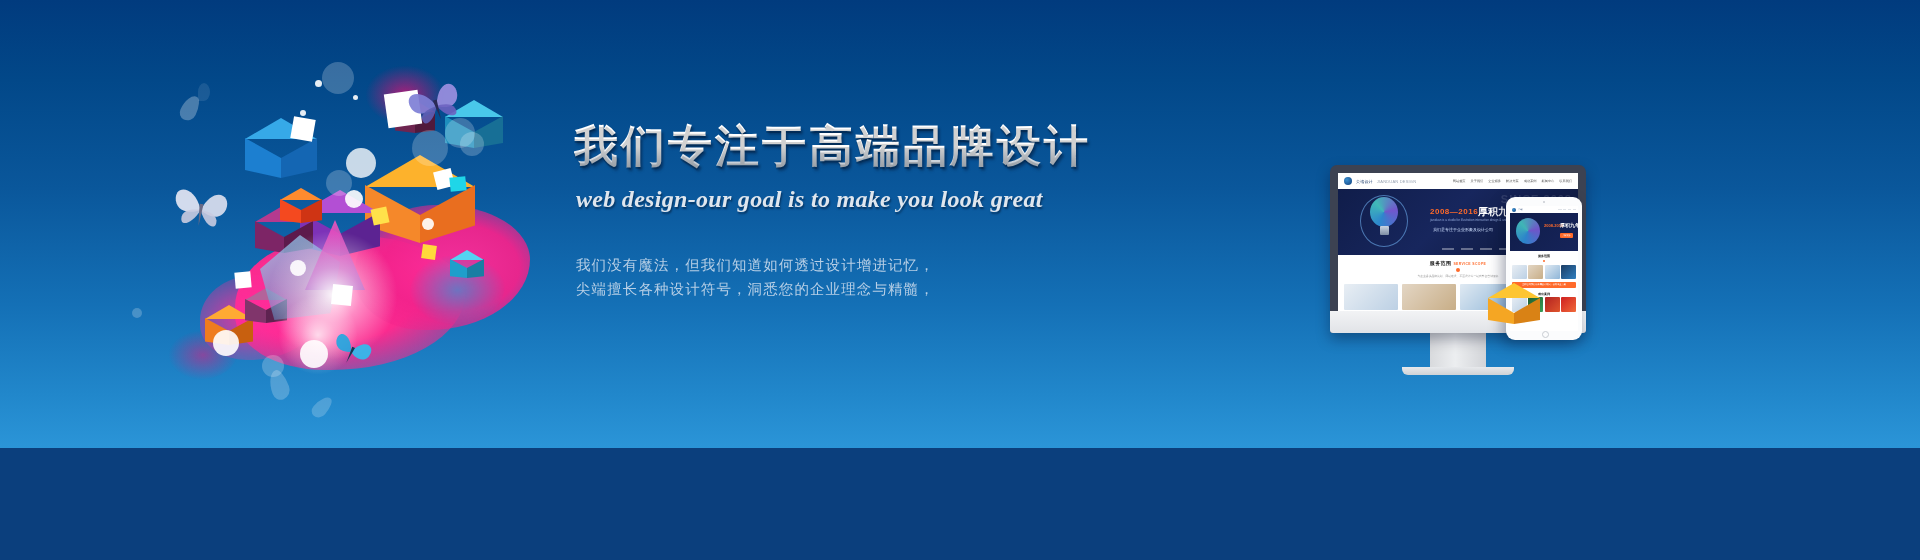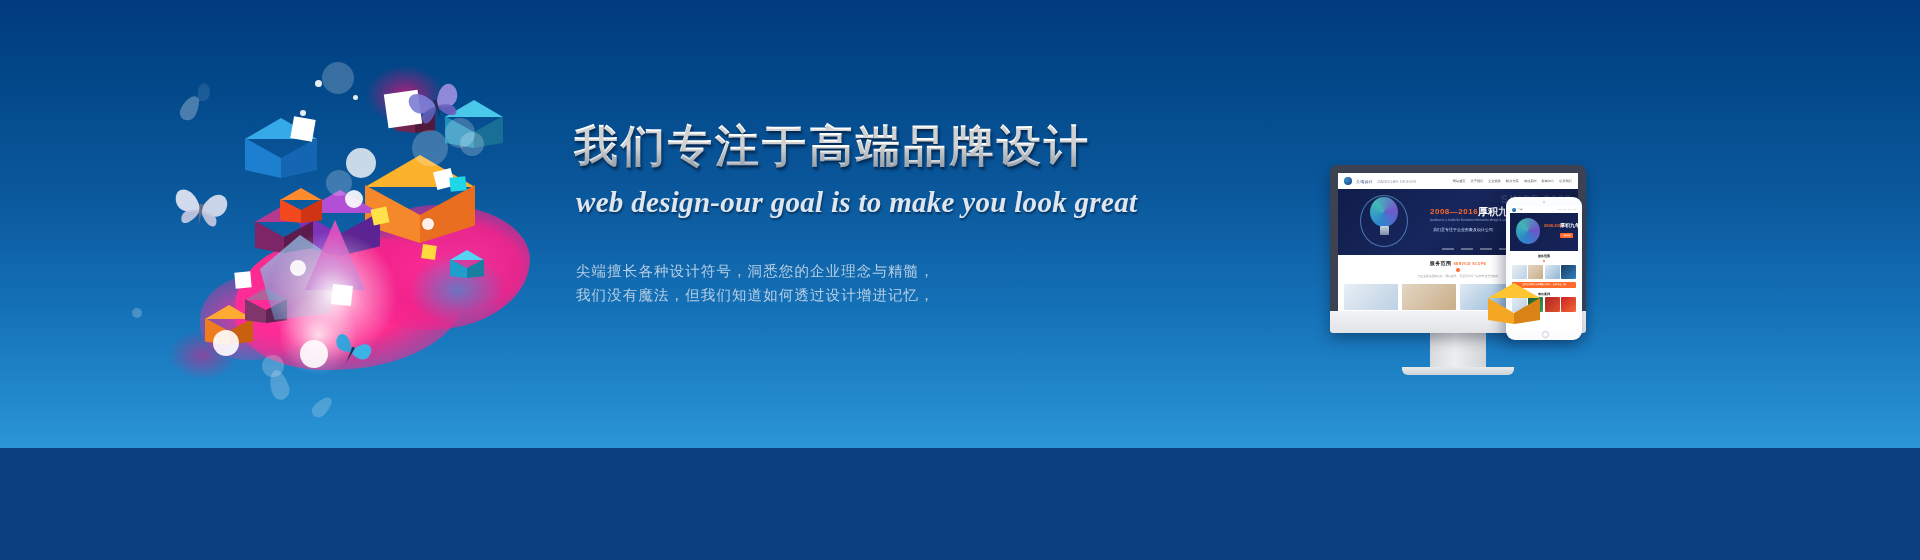--- a/index.html
+++ b/index.html
@@ -77,21 +77,21 @@
     -webkit-text-fill-color: transparent;
     text-shadow: 0 2px 0 rgba(0,0,0,.18);
     filter: drop-shadow(2px 3px 1px rgba(0,20,50,.45));
     white-space: nowrap;
   }
   .subhead {
     margin: 14px 0 12px 2px;
     font-family: "Liberation Serif", "DejaVu Serif", serif;
     font-style: italic;
     font-weight: 700;
-    font-size: 29px;
+    font-size: 24px;
     letter-spacing: .3px;
     color: #dfe6ee;
     text-shadow: 1px 2px 2px rgba(0,20,45,.55);
     white-space: nowrap;
   }
   .paragraph {
     margin: 40px 0 0 2px;
     color: #b7cfe6;
     font-size: 14.5px;
     line-height: 24.5px;
@@ -457,22 +457,22 @@
       <div style="position:absolute;left:32px;top:55px;width:16px;height:26px;background:rgba(255,255,255,.28);border-radius:60% 40% 55% 45% / 70% 65% 35% 30%;transform:rotate(25deg);"></div>
       <div style="position:absolute;left:120px;top:330px;width:18px;height:30px;background:rgba(255,255,255,.22);border-radius:60% 40% 55% 45% / 70% 65% 35% 30%;transform:rotate(-20deg);"></div>
       <div style="position:absolute;left:165px;top:355px;width:14px;height:24px;background:rgba(255,255,255,.20);border-radius:60% 40% 55% 45% / 70% 65% 35% 30%;transform:rotate(40deg);"></div>
     </div>
   </div>
 
   <div class="copy">
     <h1 class="headline">我们专注于高端品牌设计</h1>
     <div class="subhead">web design-our goal is to make you look great</div>
     <div class="paragraph">
+      <p>我们没有魔法，但我们知道如何透过设计增进记忆，</p>
       <p>尖端擅长各种设计符号，洞悉您的企业理念与精髓，</p>
-      <p>我们没有魔法，但我们知道如何透过设计增进记忆，</p>
     </div>
   </div>
 
   <div class="devices">
 
     <div class="monitor">
       <div class="monitor-body">
         <div class="screen">
 
           <div class="site-nav">

